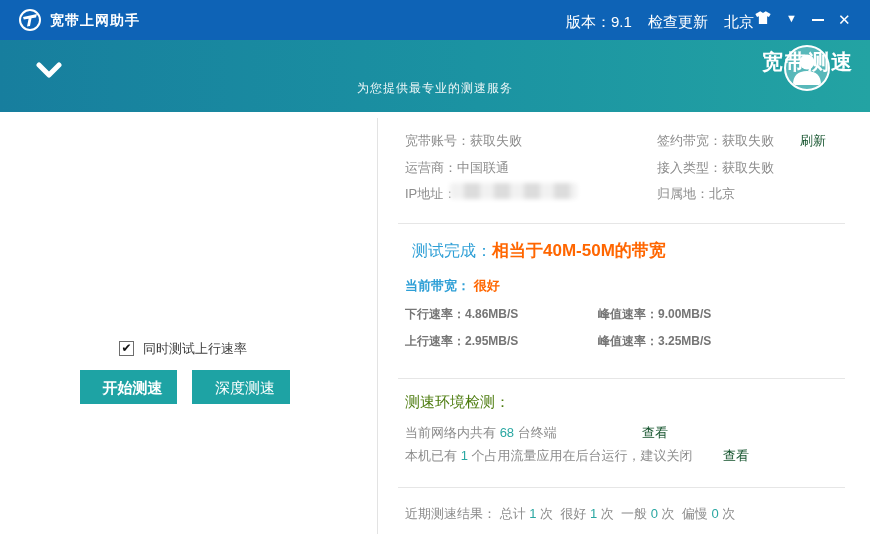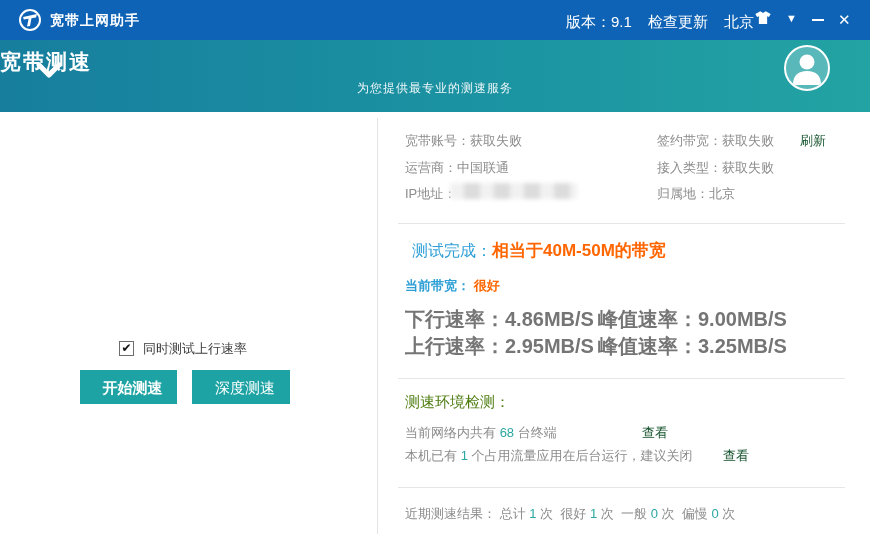--- a/index.html
+++ b/index.html
@@ -25,21 +25,21 @@
   .winmin{left:812px;top:8px;width:14px;height:20px;}
   .winmin .bar{position:absolute;left:0;top:11px;width:12px;height:2px;background:#fff;}
   .winclose{left:838px;top:11px;font-size:15px;font-weight:bold;}
   
   .header{
     position:absolute;left:0;top:40px;width:870px;height:72px;
     background:linear-gradient(90deg,#177e9e 0%,#1b93a2 55%,#23a3a3 100%);
     color:#fff;
   }
   .header .collapse{position:absolute;left:36px;top:22px;}
-  .header .h-title{position:absolute;left:0;width:854px;top:8px;text-align:left;font-size:21px;font-weight:bold;letter-spacing:2px;}
+  .header .h-title{position:absolute;left:0;width:854px;top:8px;text-align:right;font-size:21px;font-weight:bold;letter-spacing:2px;}
   .header .h-sub{position:absolute;left:0;width:870px;top:40px;text-align:center;font-size:12px;color:rgba(255,255,255,.92);letter-spacing:1px;}
   .avatar{
     position:absolute;right:40px;top:5px;width:46px;height:46px;border-radius:50%;
     border:2px solid #fff;background:rgba(255,255,255,.25);box-sizing:border-box;overflow:hidden;
   }
   
   .checkbox{
     position:absolute;left:119px;top:341px;width:13px;height:13px;background:#fff;
     border:1px solid #6d6d6d;font-size:12px;line-height:12px;text-align:center;color:#111;cursor:pointer;
   }
@@ -53,21 +53,21 @@
   .btn-start{left:80px;width:97px;font-weight:bold;}
   .btn-deep{left:192px;width:98px;}
   
   .vdivider{position:absolute;left:377px;top:118px;width:1px;height:416px;background:#e3e3e3;}
   .right-panel{position:absolute;left:377px;top:112px;width:493px;height:536px;}
   .row{position:absolute;white-space:nowrap;font-size:13px;color:#8c8c8c;}
   .hdiv{position:absolute;left:21px;width:447px;height:1px;background:#e6e6e6;}
   .link{color:#14532d;cursor:pointer;}
   .num{color:#2aa7a2;}
   .sect-title{color:#4d7c0f;}
-  .speed{font-weight:bold;color:#757575;font-size:20px;}
+  .speed{font-weight:bold;color:#757575;font-size:12px;}
   .result-line{font-size:16px;color:#2e9fd6;}
   .result-line b{color:#ff6600;font-size:17px;}
   .bw-line{font-size:13px;font-weight:bold;color:#2e9fd6;}
   .bw-line b{color:#ff6600;}
   .ip-blur{
     position:absolute;left:73px;top:71px;width:127px;height:16px;border-radius:2px;
     background:repeating-linear-gradient(90deg,#f1f1f1 0 14px,#dcdcdc 14px 30px);
     filter:blur(2px);
   }
 </style>

